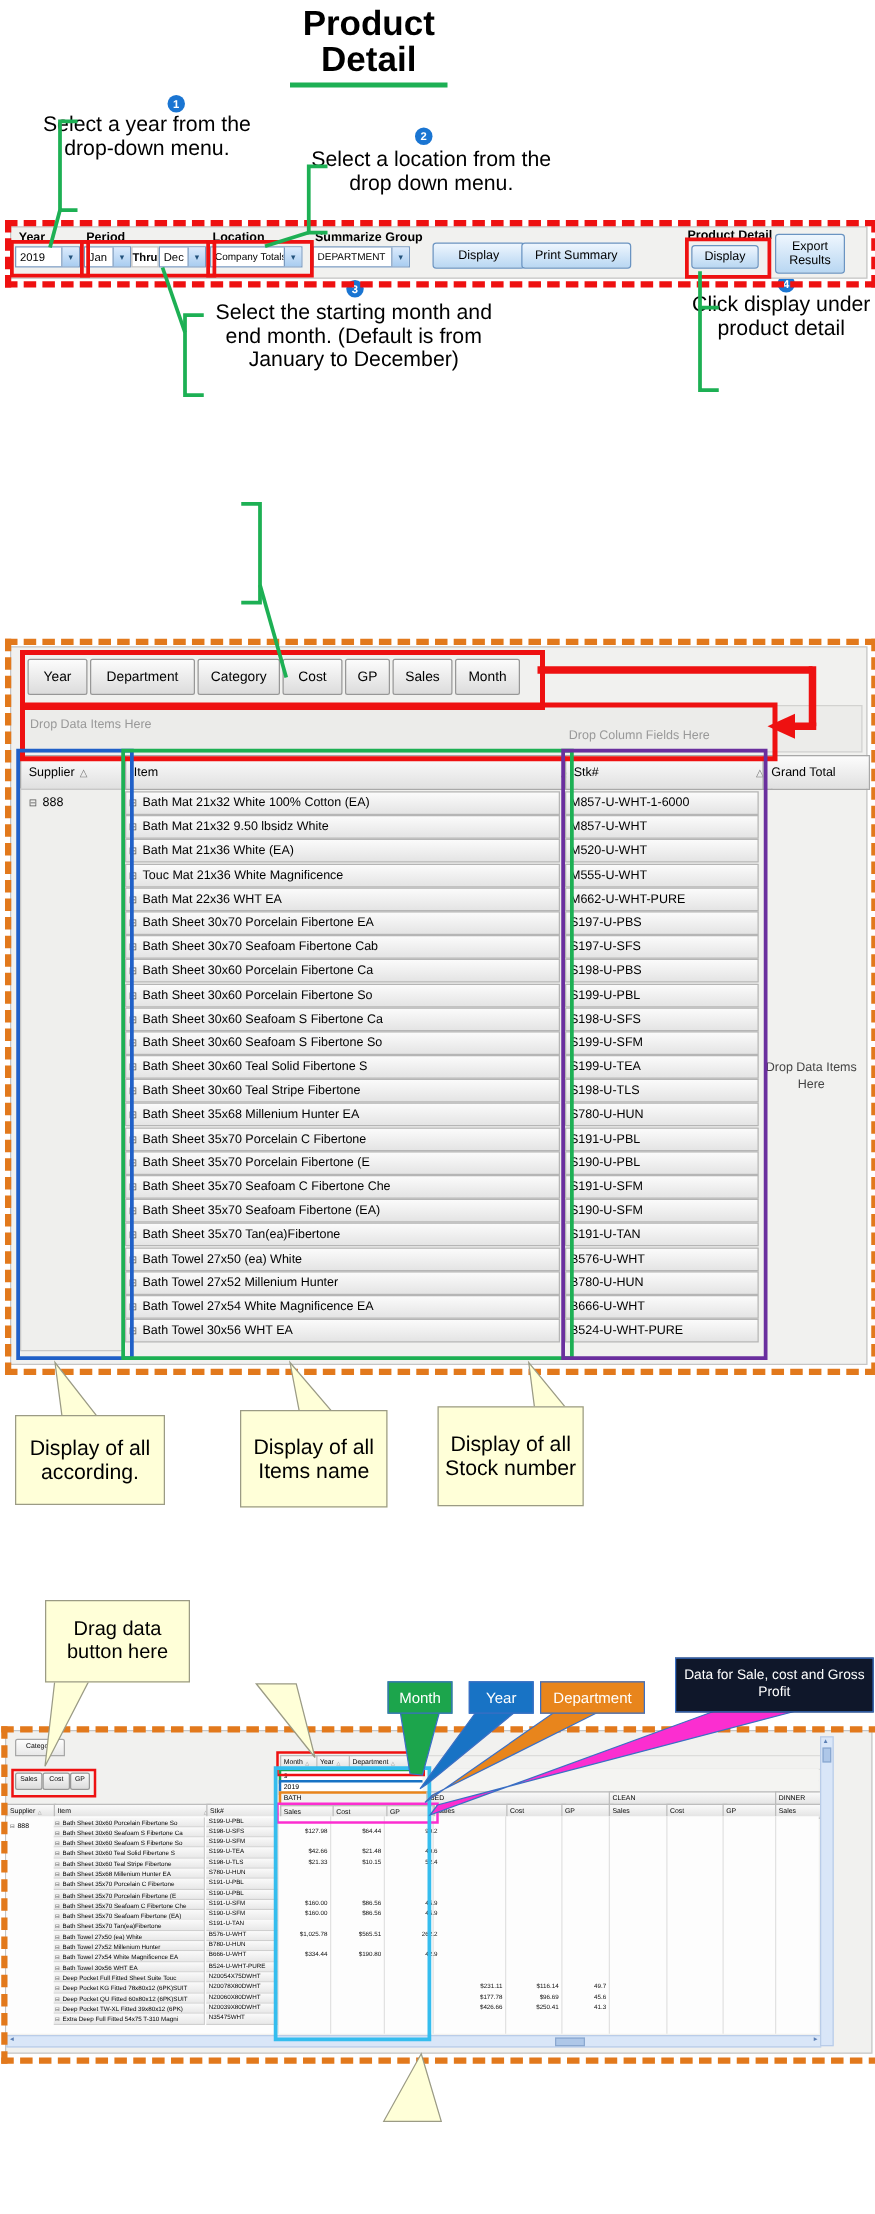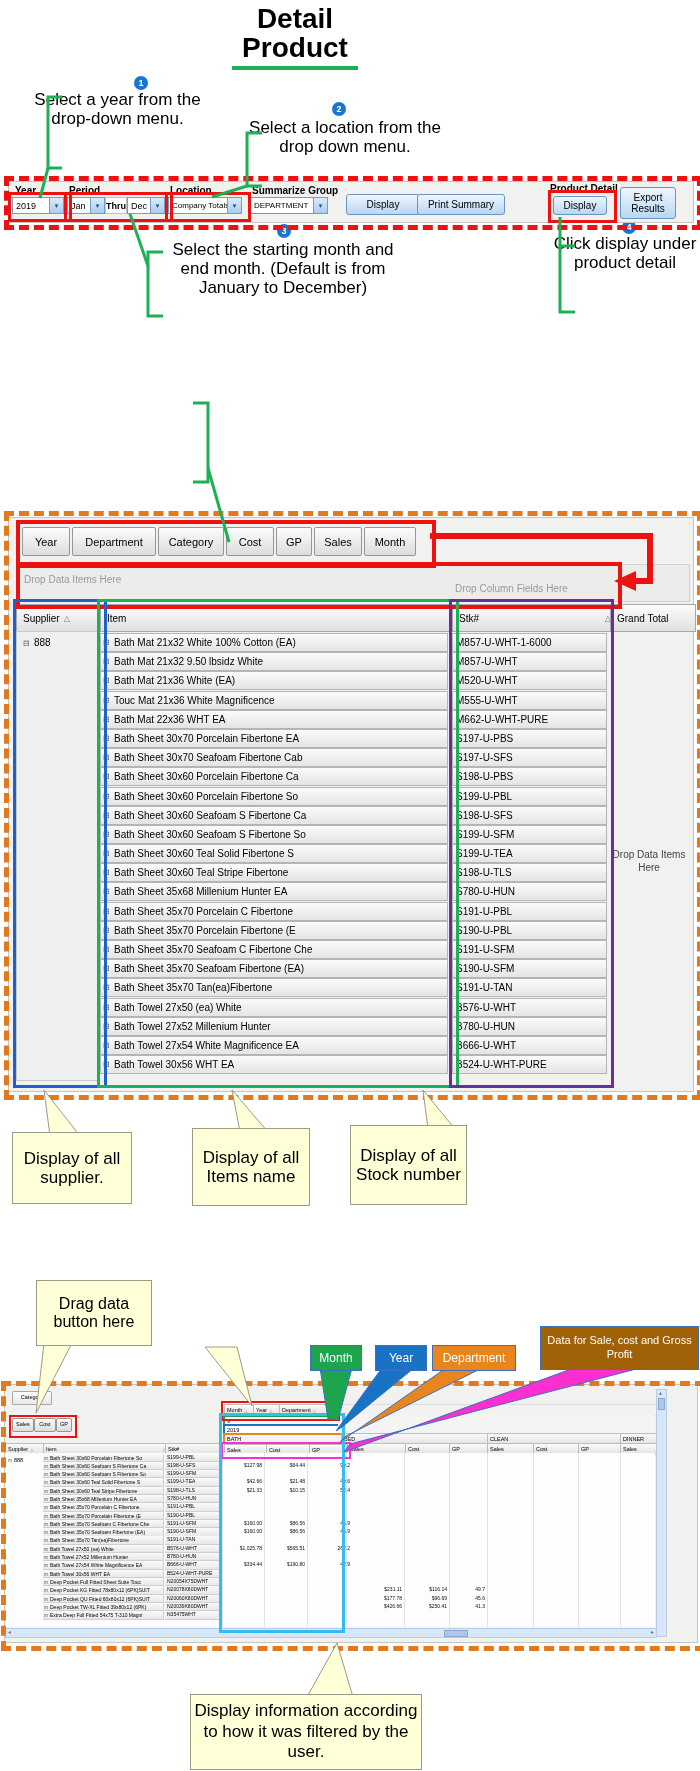--- a/index.html
+++ b/index.html
@@ -61,22 +61,22 @@
   .gline{position:absolute;width:1px;background:#e2e2e2;z-index:1;}
   svg.overlay{position:absolute;left:0;top:0;z-index:40;pointer-events:none;}
   .olay{z-index:30;pointer-events:none;position:absolute;}
 </style>
 </head>
 <body>
 
 <div class="page">
 
   <div class="abs" style="left:155px;top:4px;width:280px;text-align:center;font-size:28px;font-weight:600;line-height:1.05;">
+    <div>Product</div>
     <div>Detail</div>
-    <div>Product</div>
   </div>
   <div class="abs" style="left:232px;top:66px;width:126px;height:4px;background:#1db054;"></div>
 
   <div class="badge abs" style="left:134px;top:76px;">1</div>
   <div class="callout abs" style="left:25px;top:90px;width:185px;">Select a year from the drop-down menu.</div>
 
   <div class="badge abs" style="left:332px;top:102px;">2</div>
   <div class="callout abs" style="left:240px;top:118px;width:210px;">Select a location from the drop down menu.</div>
 
   <div class="badge abs" style="left:277px;top:224px;">3</div>
@@ -403,37 +403,37 @@
       </div>
     </div>
 
   <div class="olay" style="left:13px;top:599px;width:88px;height:483px;border:3px solid #2060c8;"></div>
   <div class="olay" style="left:97px;top:599px;width:356px;height:483px;border:3px solid #1db054;"></div>
   <div class="olay" style="left:449px;top:599px;width:159px;height:483px;border:3px solid #6a2f9e;"></div>
 
   <div class="odash abs" style="left:4px;top:511px;width:688px;height:579px;"></div>
 
   <div class="ybox abs callout" style="left:12px;top:1132px;width:118px;height:70px;">
-      <span>Display of all supplier.</span>
+      <span>Display of all according.</span>
     </div>
   <div class="ybox abs callout" style="left:192px;top:1128px;width:116px;height:76px;">
       <span>Display of all Items name</span>
     </div>
   <div class="ybox abs callout" style="left:350px;top:1125px;width:115px;height:78px;">
       <span>Display of all Stock number</span>
     </div>
 
   <div class="ybox abs" style="left:36px;top:1280px;width:114px;height:64px;font-size:16px;">
       <span>Drag data button here</span>
     </div>
 
   <div class="tag abs" style="left:310px;top:1345px;width:50px;height:24px;background:#1ca54c;">Month</div>
   <div class="tag abs" style="left:375px;top:1345px;width:50px;height:24px;background:#1873c5;">Year</div>
   <div class="tag abs" style="left:432px;top:1345px;width:82px;height:24px;background:#e8851c;">Department</div>
-  <div class="tag abs" style="left:540px;top:1326px;width:157px;height:42px;background:#a16207;font-size:11px;line-height:1.25;">
+  <div class="tag abs" style="left:540px;top:1326px;width:157px;height:42px;background:#0f172a;font-size:11px;line-height:1.25;">
       <span>Data for Sale, cost and Gross Profit</span>
     </div>
 
   <div class="panel abs" style="left:4px;top:1384px;width:692px;height:257px;"></div>
 
   <div class="abs micro" style="left:12px;top:1391px;width:38px;height:12px;background:linear-gradient(#fdfdfd,#e8e8e8);border:1px solid #a8a8a8;border-radius:2px 2px 0 0;display:flex;align-items:center;justify-content:center;">Category</div>
 
   <div class="abs micro" style="left:12px;top:1418px;width:20px;height:12px;">
       <span class="gbtn" style="width:100%;height:100%;font-size:5.5px;">Sales</span>
     </div>
@@ -740,23 +740,20 @@
   </div>
   <div class="abs" style="left:656px;top:1389px;width:9px;height:246px;background:#d9e6f8;border:1px solid #b9cce8;">
     <span class="abs" style="left:1px;top:0;font-size:5px;color:#5b7fb4;">▲</span>
     <span class="abs" style="left:1px;top:8px;width:5px;height:10px;background:#aec7e8;border:1px solid #8aa8d0;"></span>
   </div>
 
   <div class="olay" style="left:219px;top:1413px;width:120px;height:214px;border:3px solid #35bdee;"></div>
 
   <div class="odash abs" style="left:1px;top:1381px;width:694px;height:260px;"></div>
 
-  <div class="ybox abs" style="left:190px;top:1694px;width:230px;height:74px;font-size:17px;line-height:1.2;">
-      <span>Display information according to how it was filtered by the user.</span>
-    </div>
 
   <svg class="overlay" width="700" height="1771" viewBox="0 0 700 1771">
 
     <path d="M62,97 L48,97 L48,168 L62,168" fill="none" stroke="#1db054" stroke-width="3"></path>
     <path d="M48,168 L40,198" fill="none" stroke="#1db054" stroke-width="3"></path>
 
     <path d="M262,133 L247,133 L247,186 L262,186" fill="none" stroke="#1db054" stroke-width="3"></path>
     <path d="M247,186 L212,197" fill="none" stroke="#1db054" stroke-width="3"></path>
 
     <path d="M130,214 L148,266" fill="none" stroke="#1db054" stroke-width="3"></path>

